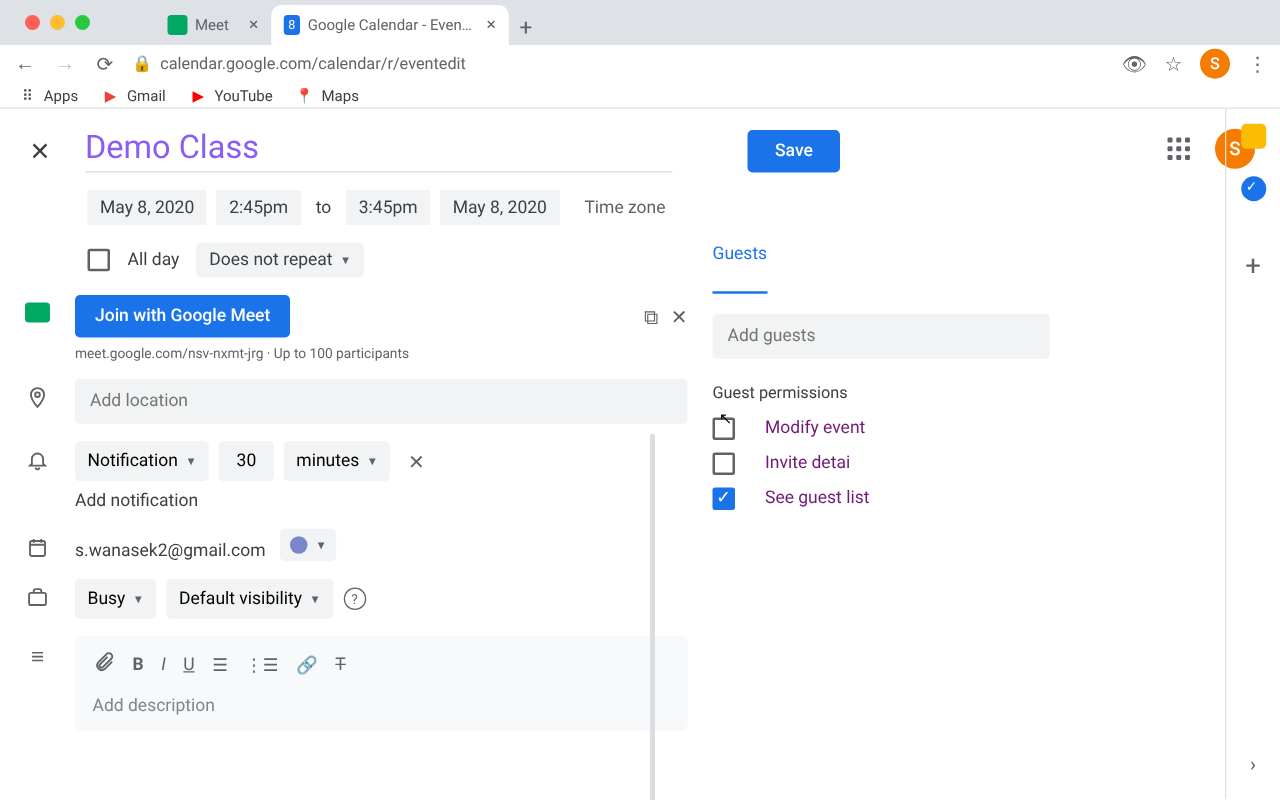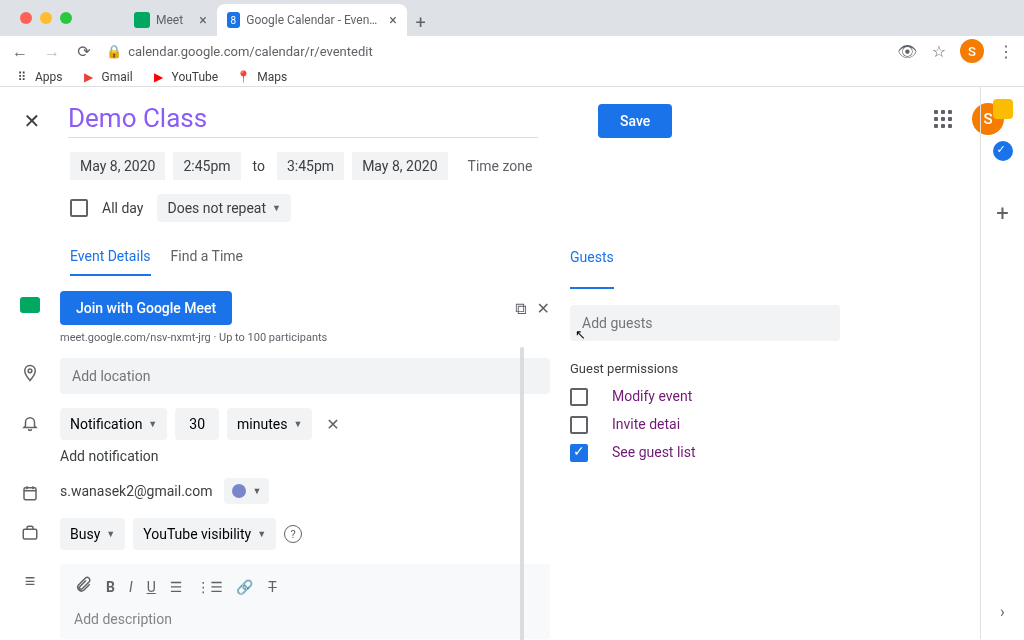--- a/index.html
+++ b/index.html
@@ -74,21 +74,21 @@
 .meet-sub { font-size: 11px; color: #5f6368; margin-top: 6px; }
 
 .location-input { background: #f1f3f4; border: none; padding: 10px 12px; width: 100%; border-radius: 4px; font-size: 14px; color: #5f6368; }
 
 .notif-row { display: flex; gap: 8px; align-items: center; }
 .notif-chip { background: #f1f3f4; padding: 8px 10px; border-radius: 4px; font-size: 14px; display: flex; align-items: center; gap: 6px; cursor: pointer; }
 .notif-num { background: #f1f3f4; padding: 8px 14px; border-radius: 4px; font-size: 14px; }
 .notif-x { color: #5f6368; cursor: pointer; margin-left: 6px; font-size: 16px;}
 .add-notif-link { color: #3c4043; font-size: 14px; cursor: pointer; margin-top: 8px; display: block; }
 
-.cal-row { display: flex; align-items: center; gap: 12px; }
+.cal-row { display: flex; align-items: flex-end; gap: 12px; }
 .cal-email { font-size: 14px; color: #3c4043; }
 .color-chip { background: #f1f3f4; padding: 6px 8px; border-radius: 4px; display: flex; align-items: center; gap: 6px; cursor: pointer;}
 .color-dot { width: 14px; height: 14px; border-radius: 50%; background: #7986cb; }
 
 .busy-row { display: flex; gap: 8px; align-items: center; }
 .help-circle { width: 18px; height: 18px; border: 1.5px solid #5f6368; border-radius: 50%; display: flex; align-items: center; justify-content: center; font-size: 11px; color: #5f6368; cursor: pointer; }
 
 .desc-box { background: #f8f9fa; border-radius: 4px; padding: 8px; }
 .desc-toolbar { display: flex; gap: 14px; padding: 4px 6px 10px; color: #5f6368; align-items: center;}
 .desc-toolbar span { cursor: pointer; font-size: 14px; }
@@ -208,24 +208,20 @@
 
   <div class="allday-row">
     <span class="checkbox"></span>
     <span>All day</span>
     <div class="repeat-chip">
       <span>Does not repeat</span>
         <span class="caret">▼</span>
     </div>
   </div>
 
-  <div class="tabs-row">
-    <div class="tab-item active">Event Details</div>
-    <div class="tab-item">Find a Time</div>
-  </div>
 
   <div class="two-col">
     <div class="left-col">
       <div class="detail-row">
         <div class="row-icon">
             <span style="width:20px;height:16px;background:#00a862;border-radius:3px;display:block;"></span>
           </div>
         <div class="row-content">
           <div class="meet-row">
             <button class="meet-btn">Join with Google Meet</button>
@@ -295,21 +291,21 @@
               <rect x="3" y="7" width="18" height="13" rx="2"></rect>
               <path d="M8 7V5a2 2 0 012-2h4a2 2 0 012 2v2"></path>
             </svg>
           </div>
         <div class="row-content busy-row">
           <div class="notif-chip">
               <span>Busy</span>
               <span class="caret">▼</span>
             </div>
           <div class="notif-chip">
-              <span>YouTube visibility</span>
+              <span>Default visibility</span>
               <span class="caret">▼</span>
             </div>
           <div class="help-circle">?</div>
         </div>
       </div>
 
       <div class="detail-row">
         <div class="row-icon">≡</div>
         <div class="row-content">
           <div class="desc-box">

